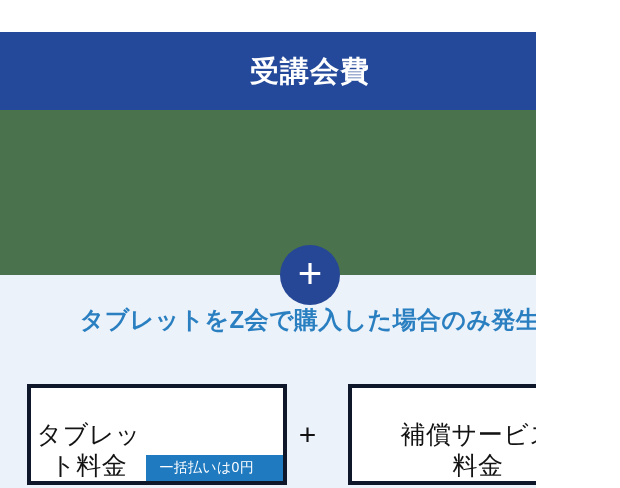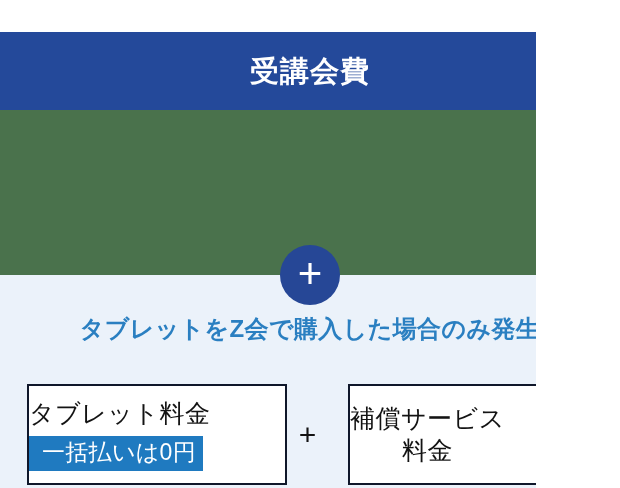--- a/index.html
+++ b/index.html
@@ -112,21 +112,21 @@
     font-weight: 300;
     line-height: 1;
     padding-bottom: 3px;
     box-sizing: border-box;
   }
 
   
   .condition-note {
     position: absolute;
     left: 0;
-    top: 283px;
+    top: 274px;
     width: 620px;
     text-align: center;
     color: #2a7fc1;
     font-size: 24px;
     font-weight: bold;
     line-height: 1.2;
     letter-spacing: 0.4px;
     white-space: nowrap;
   }
 
@@ -136,25 +136,25 @@
     left: 0;
     top: 352px;
     width: 620px;
     height: 101px;
   }
   .fee-box {
     position: absolute;
     top: 0;
     height: 101px;
     background: #ffffff;
-    border: 2px solid #0f172a;
-    box-sizing: border-box;
-    display: flex;
-    flex-direction: column;
-    align-items: flex-start;
+    border: 4px solid #0f172a;
+    box-sizing: border-box;
+    display: flex;
+    flex-direction: row;
+    align-items: flex-end;
     justify-content: center;
   }
   .fee-box.left {
     left: 27px;
     width: 260px;
   }
   .fee-box.right {
     left: 348px;
     width: 260px;
   }
@@ -164,24 +164,24 @@
     font-weight: normal;
     line-height: 1.25;
     letter-spacing: 0.5px;
     text-align: center;
     white-space: pre-line;
   }
   .fee-badge {
     margin-top: 6px;
     background: #1f7ac0;
     color: #ffffff;
-    font-size: 23px;
-    font-weight: normal;
-    line-height: 1;
-    padding: 5px 7px 7px 13px;
+    font-size: 14px;
+    font-weight: normal;
+    line-height: 1;
+    padding: 5px 29px 7px 13px;
     letter-spacing: 0.3px;
     white-space: nowrap;
   }
   .fee-plus {
     position: absolute;
     left: 287px;
     top: 0;
     width: 41px;
     height: 101px;
     display: flex;

